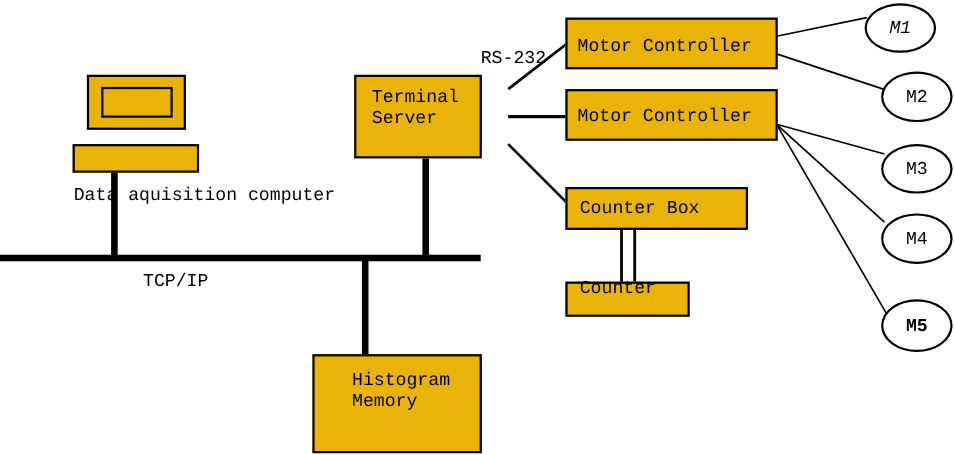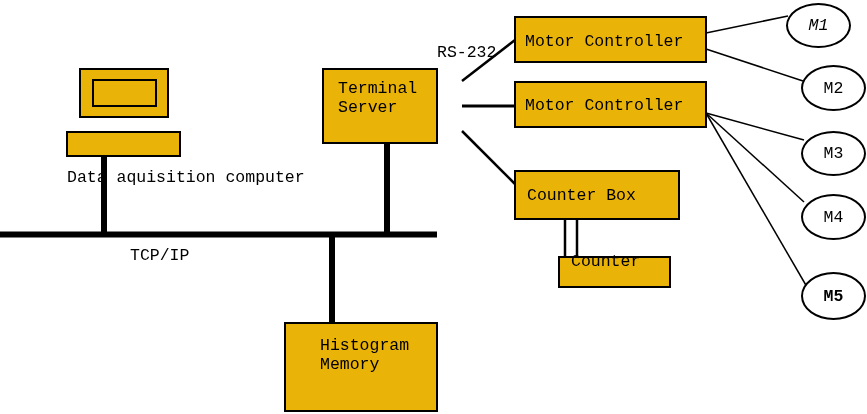--- a/index.html
+++ b/index.html
@@ -76,24 +76,24 @@
     <span>Terminal Server</span>
   </div>
 
   <div class="box vcenter" style="left:514px;top:16px;width:193px;height:47px;padding-left:9px;padding-top:4px;">
     <span class="label" style="position:static;">Motor Controller</span>
   </div>
   <div class="box vcenter" style="left:514px;top:81px;width:193px;height:47px;padding-left:9px;padding-top:2px;">
     <span class="label" style="position:static;">Motor Controller</span>
   </div>
 
-  <div class="box vcenter" style="left:514px;top:170px;width:166px;height:50px;padding-left:11px;">
+  <div class="box vcenter" style="left:514px;top:170px;width:166px;height:39px;padding-left:11px;">
     <span class="label" style="position:static;">Counter Box</span>
   </div>
-  <div class="box vcenter" style="left:514px;top:256px;width:113px;height:32px;padding-left:11px;padding-bottom:21px;margin-left:44px;">
+  <div class="box vcenter" style="left:514px;top:256px;width:113px;height:32px;padding-left:11px;padding-bottom:21px;">
     <span class="label" style="position:static;">Counter</span>
   </div>
 
   <div class="box" style="left:284px;top:322px;width:154px;height:90px;padding:12px 0 0 34px;">
     <span>Histogram Memory</span>
   </div>
 
   <div class="ellipse" style="left:786px;top:3px;width:65px;height:45px;font-style:italic;">
     <span>M1</span>
   </div>

